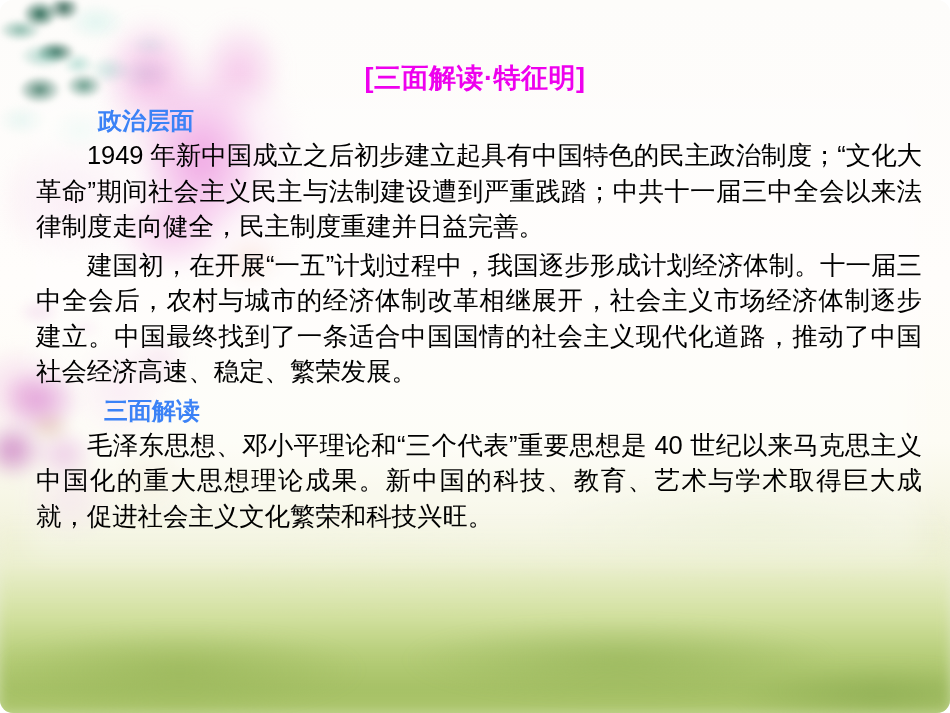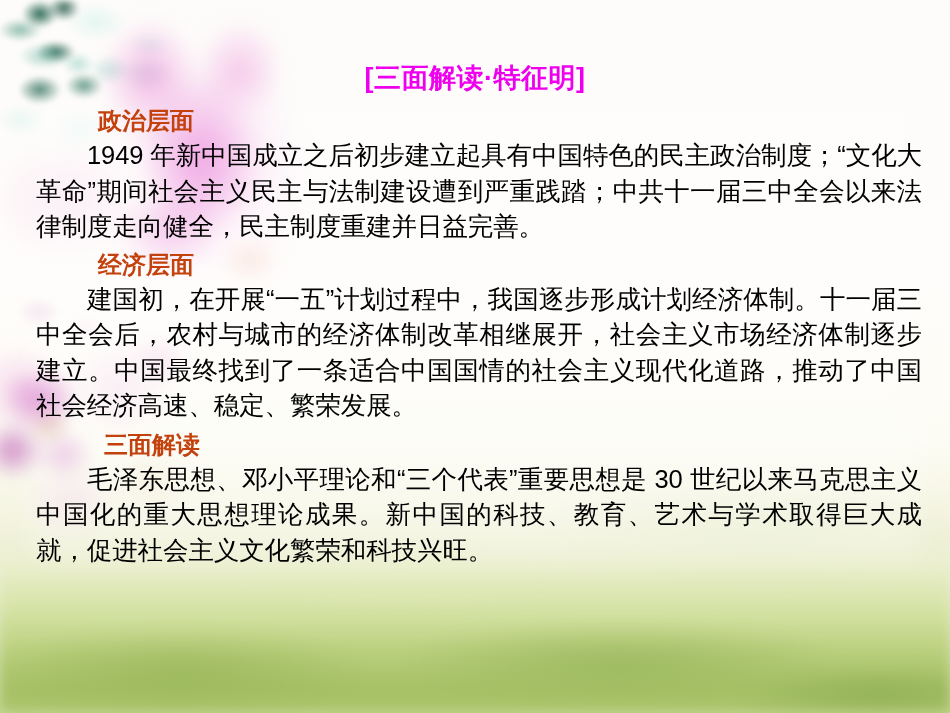--- a/index.html
+++ b/index.html
@@ -14,20 +14,21 @@
     background: #ffffff;
   }
 
   
   .slide {
     position: relative;
     width: 950px;
     height: 713px;
     overflow: hidden;
     background: #fdfdfb;
+    border-radius: 13px;
   }
 
   
   .bg-layer {
     position: absolute;
     inset: 0;
     pointer-events: none;
   }
 
   
@@ -195,21 +196,21 @@
     width: 886px;
   }
 
   .section { margin: 0; }
 
   .section-heading {
     font-family: "Liberation Sans", "DejaVu Sans", sans-serif;
     font-weight: bold;
     font-size: 24px;
     line-height: 34px;
-    color: #c2410c;
+    color: #3b82f6;
     padding-left: 62px;
     margin: 0;
   }
   .section-heading.indent-wide { padding-left: 68px; }
 
   .section-body {
     font-family: Liberation Sans, sans-serif;
     font-size: 25.5px;
     line-height: 35.5px;
     color: #000000;
@@ -247,26 +248,25 @@
     <div class="body-col">
 
       <div class="section">
         <div class="section-heading">政治层面</div>
         <p class="section-body">1949 年新中国成立之后初步建立起具有中国特色的民主政治制度；“文化大革命”期间社会主义民主与法制建设遭到严重践踏；中共十一届三中全会以来法律制度走向健全，民主制度重建并日益完善。</p>
       </div>
 
       <div class="sec-gap-1"></div>
 
       <div class="section">
-        <div class="section-heading">经济层面</div>
         <p class="section-body">建国初，在开展“一五”计划过程中，我国逐步形成计划经济体制。十一届三中全会后，农村与城市的经济体制改革相继展开，社会主义市场经济体制逐步建立。中国最终找到了一条适合中国国情的社会主义现代化道路，推动了中国社会经济高速、稳定、繁荣发展。</p>
       </div>
 
       <div class="sec-gap-2"></div>
 
       <div class="section">
         <div class="section-heading indent-wide">三面解读</div>
-        <p class="section-body">毛泽东思想、邓小平理论和“三个代表”重要思想是 30 世纪以来马克思主义中国化的重大思想理论成果。新中国的科技、教育、艺术与学术取得巨大成就，促进社会主义文化繁荣和科技兴旺。</p>
+        <p class="section-body">毛泽东思想、邓小平理论和“三个代表”重要思想是 40 世纪以来马克思主义中国化的重大思想理论成果。新中国的科技、教育、艺术与学术取得巨大成就，促进社会主义文化繁荣和科技兴旺。</p>
       </div>
 
     </div>
   </div>
 </div>
 
 </body></html>

